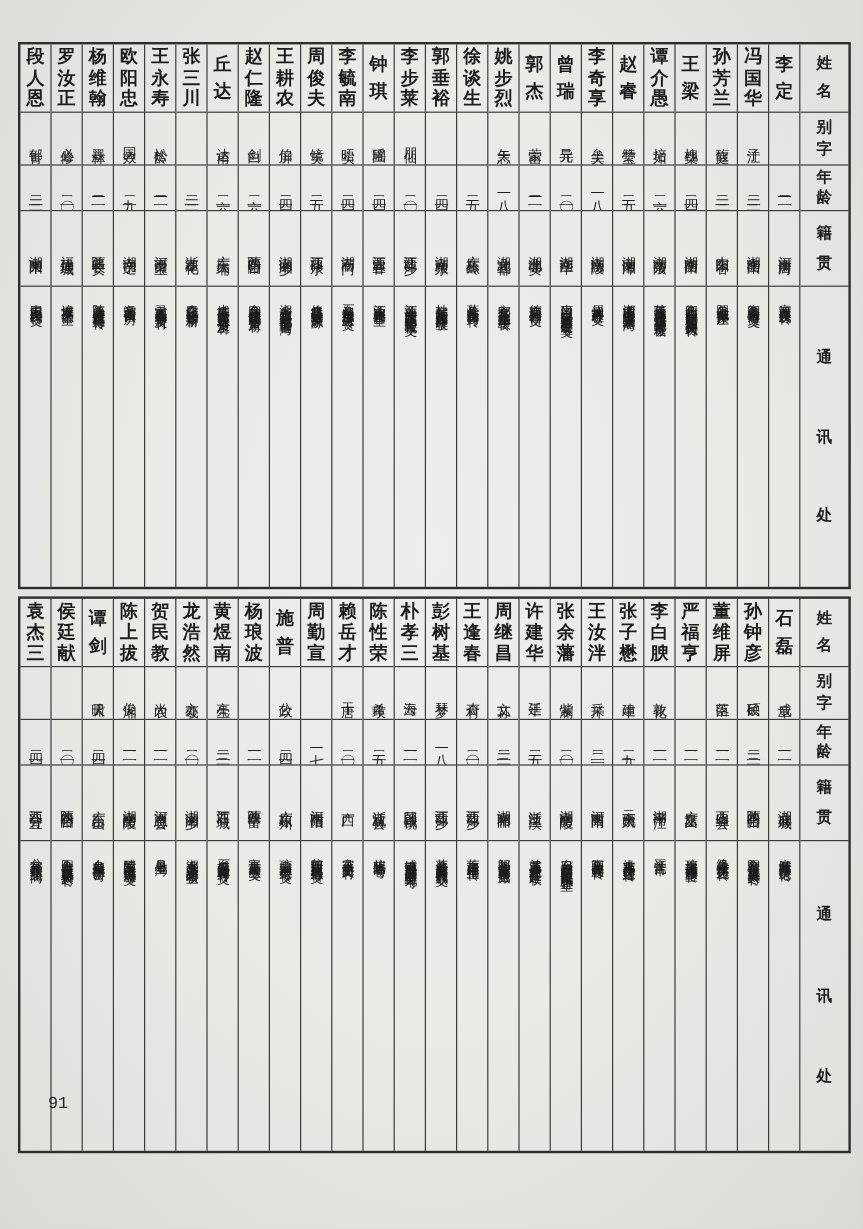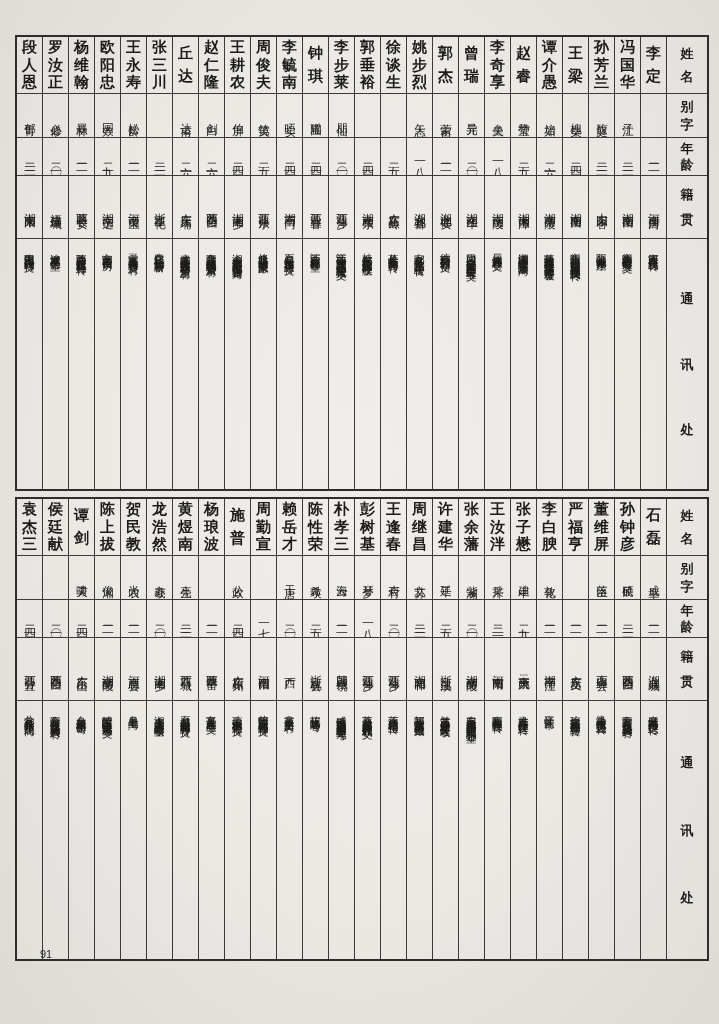--- a/index.html
+++ b/index.html
@@ -57,22 +57,22 @@
   .origin-cell { align-items:center; padding:2px 0; }
   .origin-cell .vtext { font-size:11.5px; letter-spacing:1.5px; line-height:13px; }
 
   .address-cell { align-items:flex-start; padding:6px 1px 4px; }
   .address-cell .vtext {
     font-size:10.5px; letter-spacing:1px; line-height:12.5px;
     max-height:200px;
   }
 
   .page-number {
-    position:absolute; left:40px; top:948px;
-    font-size:11px; font-family:Liberation Sans, sans-serif; color:#2a2926;
+    position:absolute; left:40px; top:912px;
+    font-size:14px; font-family:Liberation Mono, monospace; color:#2a2926;
   }
 </style>
 </head>
 <body>
 
 <div class="page">
   <div class="jtable" id="table-top">
       <div class="col header-col">
         <div class="cell stack h-name head-cell">
           <span>姓</span>

